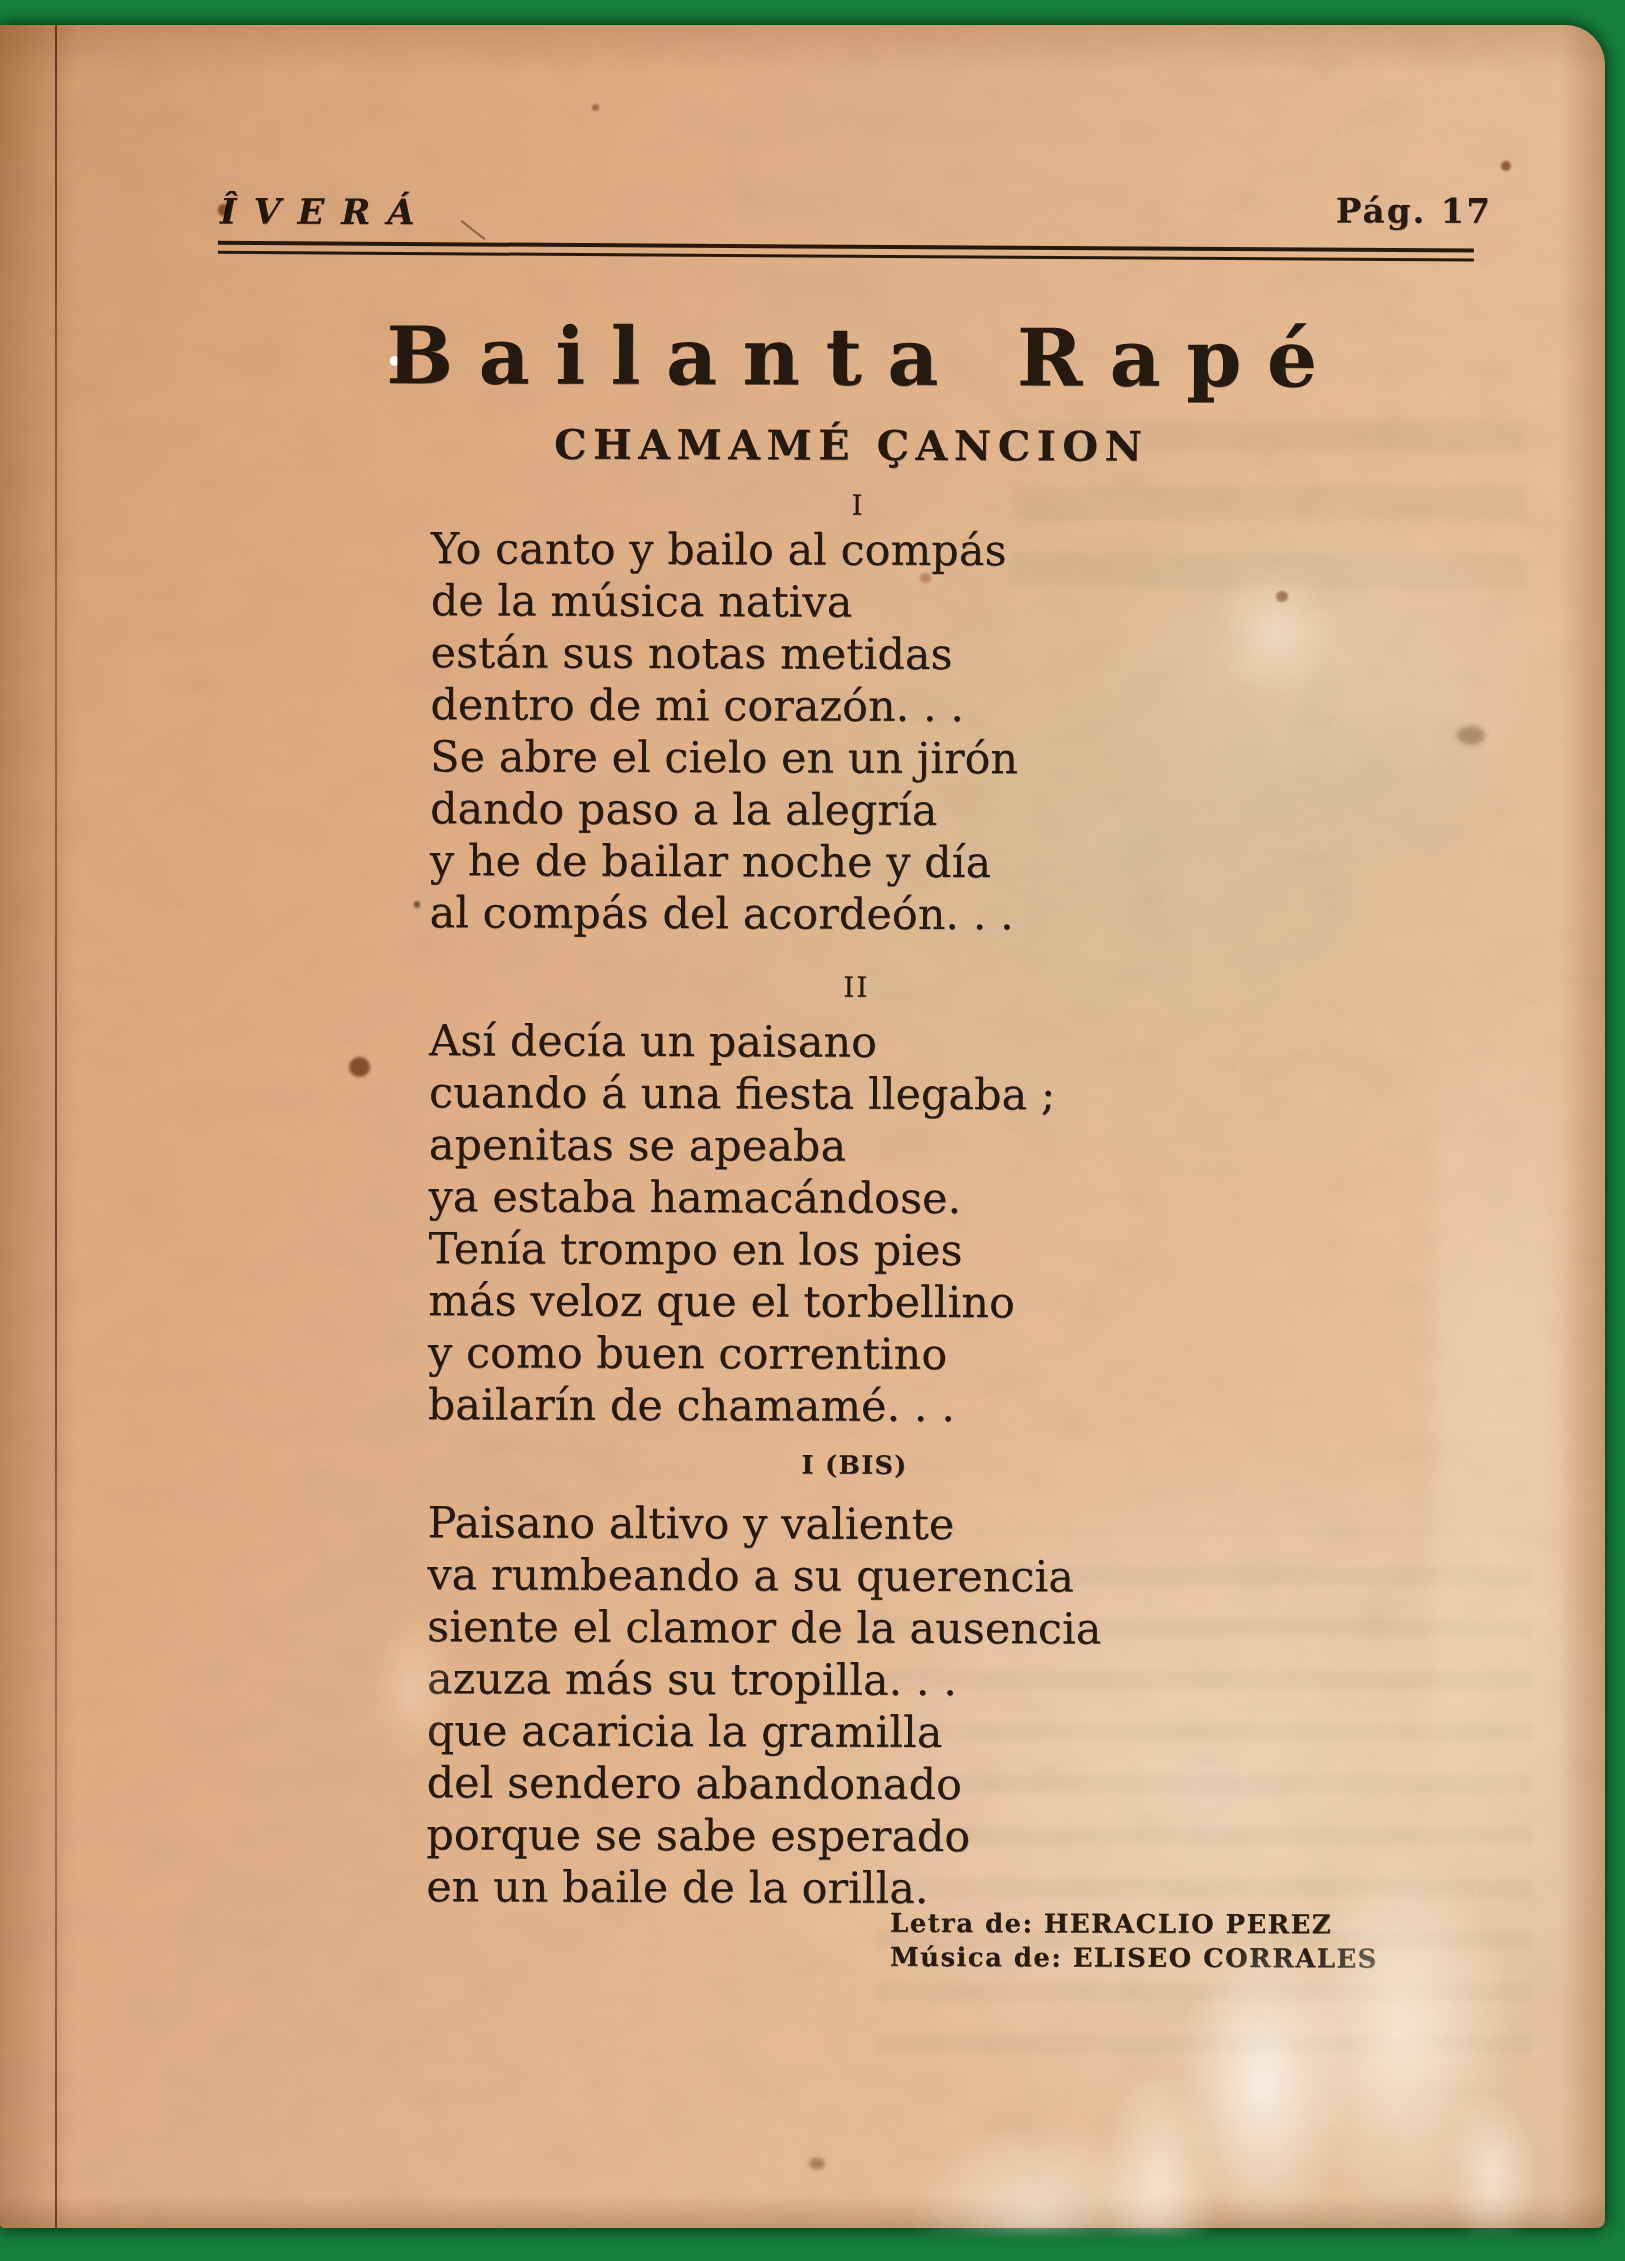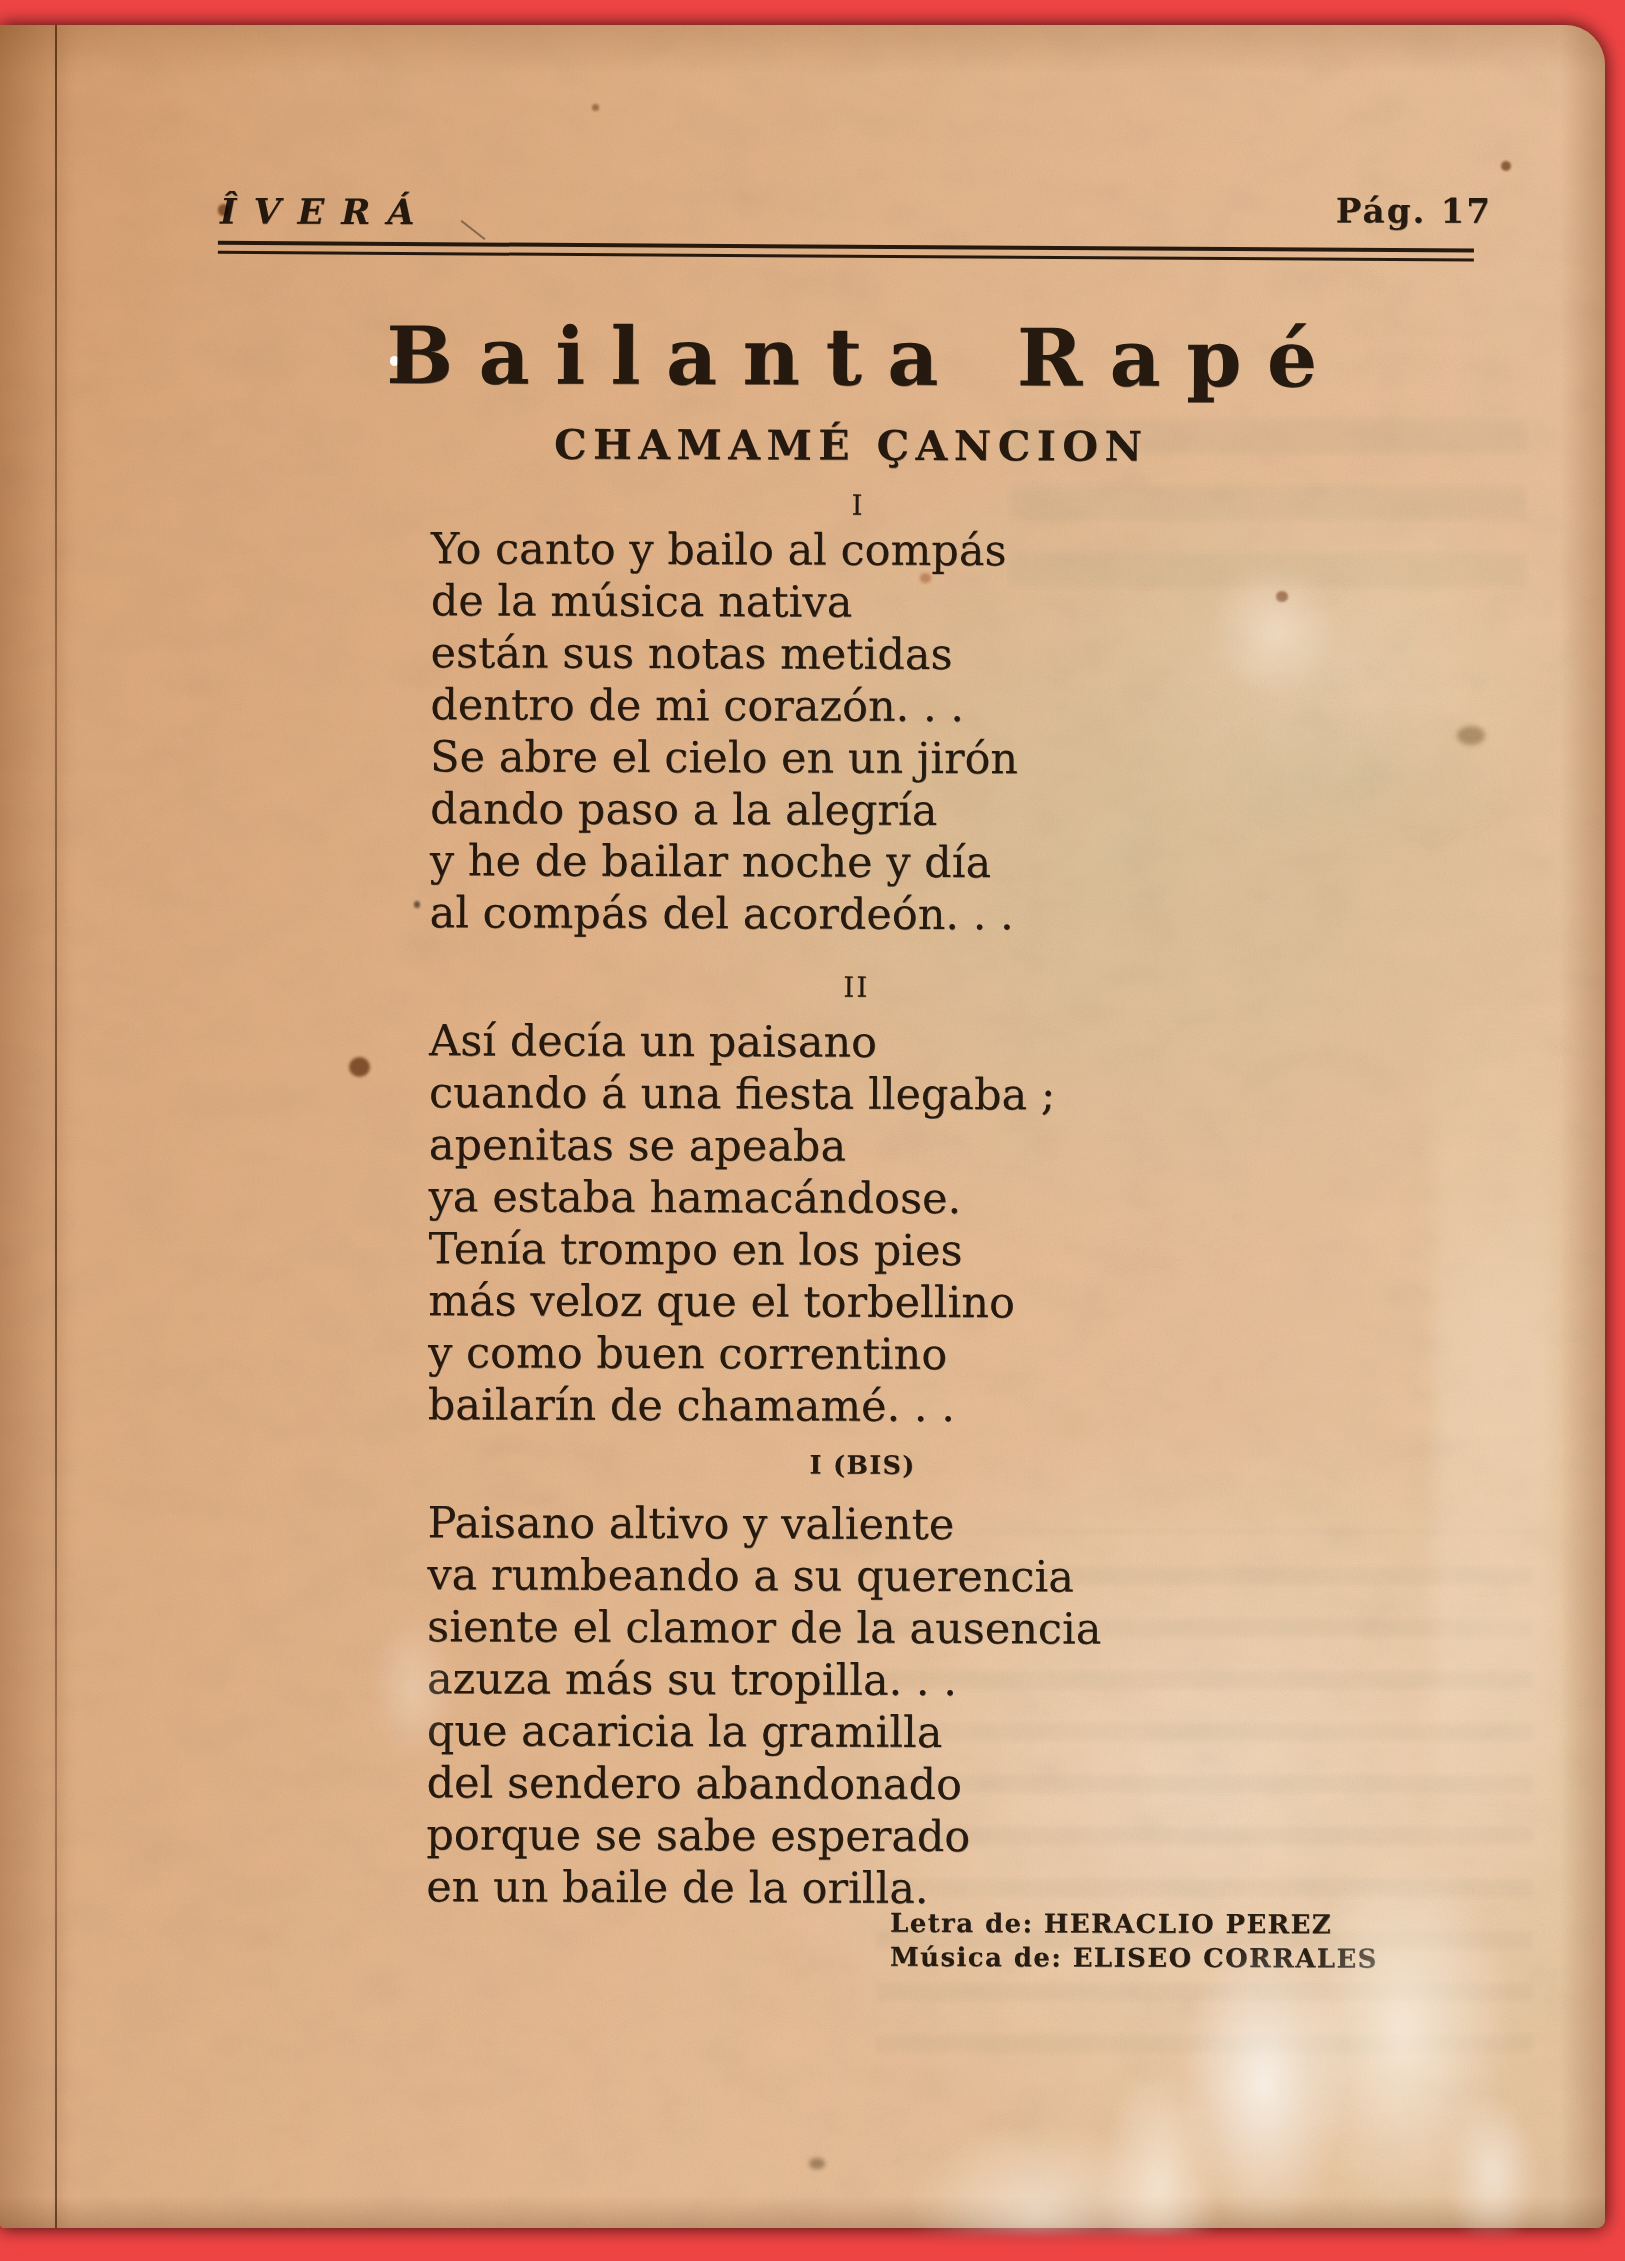--- a/index.html
+++ b/index.html
@@ -1,18 +1,18 @@
 <!DOCTYPE html>
 <html style="font-size:11.3px"><head>
 <meta charset="utf-8">
 <style>
   html,body{margin:0;padding:0;background:#0b0b0f;}
   body{width:1625px;height:2261px;position:relative;overflow:hidden;
        font-family:"DejaVu Serif", serif;}
-  .canvas{position:absolute;inset:0;background:#ef4444;}
+  .canvas{position:absolute;inset:0;background:#15803d;}
 
   
   .paper{position:absolute;left:0;top:25.4px;width:1605px;height:2203px;
     border-radius:1.4px 40px 8.5px 4.2px;overflow:hidden;
     background:
       radial-gradient(813px 671px at 70% 37%, rgba(196,206,170,0.30), transparent 62%),
       radial-gradient(707px 565px at 75% 80%, rgba(255,246,230,0.42), transparent 66%),
       radial-gradient(438px 325px at 83% 29%, rgba(255,238,214,0.30), transparent 60%),
       linear-gradient(108deg,#c8935f 0%, #d9a273 4%, #dfab7e 14%, #e4b388 32%,
                       #e8bc93 52%, #eac29b 72%, #ecc9a3 88%, #e9c7a2 100%);
@@ -84,21 +84,21 @@
   .rule{position:absolute;left:218px;top:244px;width:1256px;height:6.4px;
     border-top:4.2px solid #2b241b;border-bottom:3.5px solid #2b241b;transform:rotate(0.15deg);}
   .title{position:absolute;left:865px;top:310px;transform:translateX(-50%);
     font-size:79px;font-weight:bold;letter-spacing:25.4px;white-space:nowrap;}
   .subtitle{position:absolute;left:852px;top:421px;transform:translateX(-50%);
     font-size:41px;font-weight:bold;letter-spacing:6.4px;white-space:nowrap;}
   .marker{position:absolute;left:859px;transform:translateX(-50%);
     font-size:28px;letter-spacing:2.1px;white-space:nowrap;}
   .m1{top:488px;}
   .m2{top:970px;}
-  .m3{top:1449px;font-size:25.4px;font-weight:bold;letter-spacing:1.4px;margin-left:8px;}
+  .m3{top:1449px;font-size:25.4px;font-weight:bold;letter-spacing:1.4px;}
   .stanza{position:absolute;left:432px;font-size:43px;line-height:52px;white-space:nowrap;}
   .s1{top:523px;}
   .s2{top:1015px;}
   .s3{top:1497px;}
   .credits{position:absolute;left:896px;top:1905px;font-size:26px;font-weight:bold;
     line-height:34px;letter-spacing:1.4px;white-space:nowrap;}
 </style>
 </head>
 <body>
 

